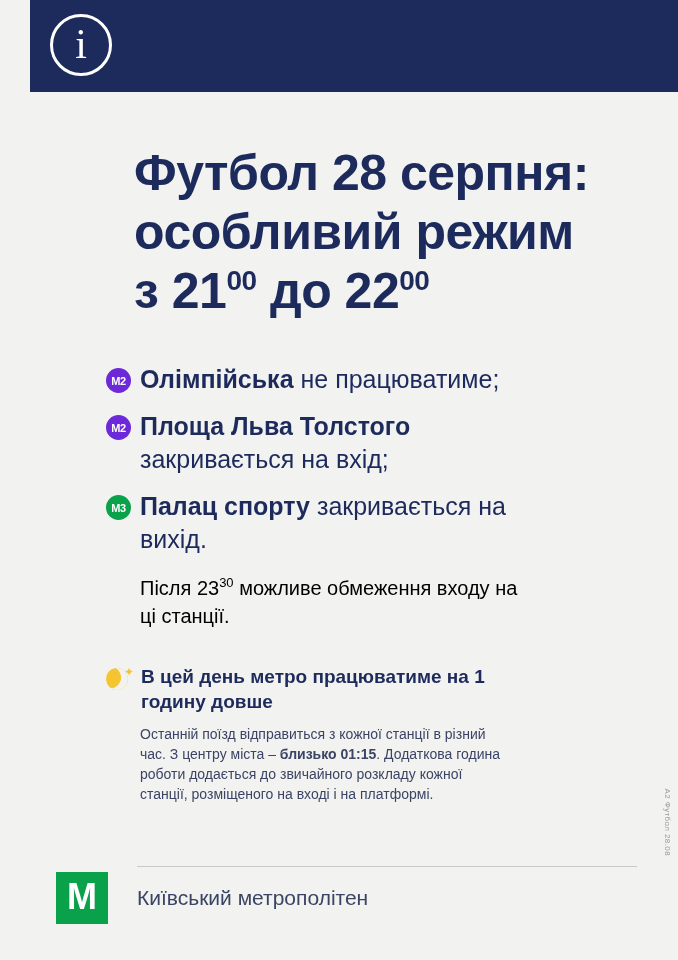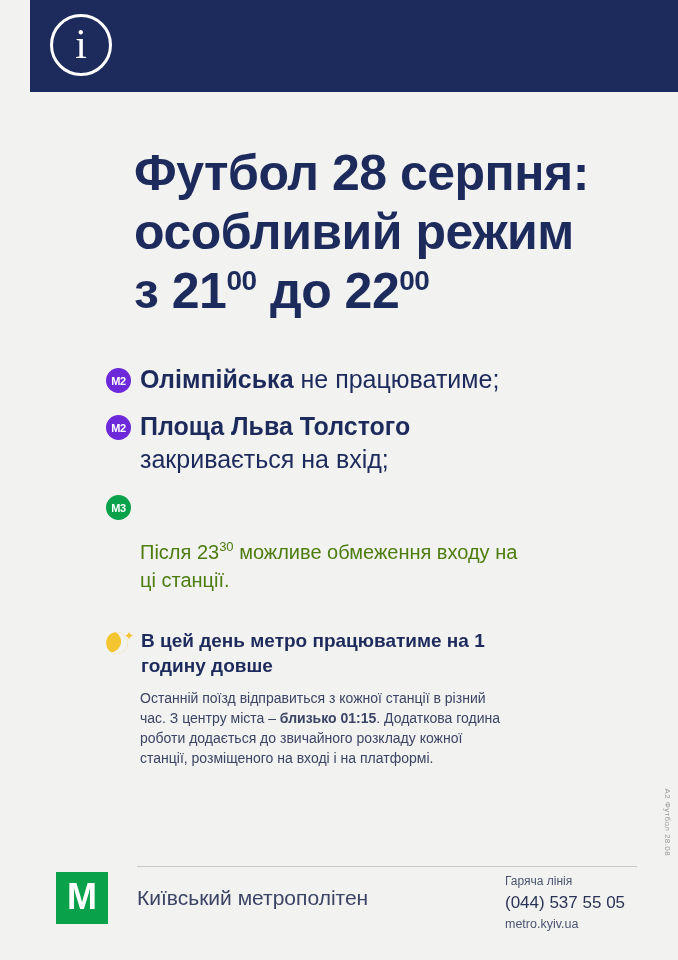--- a/index.html
+++ b/index.html
@@ -107,21 +107,21 @@
   .station-text {
     color: #1d2a5c;
     font-size: 25px;
     line-height: 33px;
   }
   .station-text b {
     font-weight: bold;
   }
   .note-after {
     padding: 4px 40px 0 140px;
-    color: #4d7c0f;
+    color: #000000;
     font-size: 20px;
     line-height: 28px;
   }
   .note-after .sup-small {
     font-size: 13px;
     vertical-align: super;
     line-height: 0;
   }
   
   .moon-block {
@@ -271,20 +271,21 @@
       <li class="station">
         <span class="line-badge badge-m2">M2</span>
         <span class="station-text"><b>Олімпійська</b><span> не працюватиме;</span></span>
       </li>
       <li class="station">
         <span class="line-badge badge-m2">M2</span>
         <span class="station-text"><b>Площа Льва Толстого</b><span> закривається на вхід;</span></span>
       </li>
       <li class="station">
         <span class="line-badge badge-m3">M3</span>
+        <span class="station-text"><b>Палац спорту</b><span> закривається на вихід.</span></span>
       </li>
     </ul>
 
     <div class="note-after"><span>Після 23</span><span class="sup-small">30</span><span> можливе обмеження входу на ці станції.</span></div>
 
     <div class="moon-block">
       <span class="moon-icon">
         <span class="moon"></span>
         <span class="star">✦</span>
       </span>
@@ -295,22 +296,17 @@
 
   </div>
 
   <div class="footer-rule"></div>
 
   <div class="footer">
     <div class="metro-logo">
       <span>М</span>
     </div>
     <div class="org-name">Київський метрополітен</div>
-    <div class="contacts">
-      <div class="hotline-label">Гаряча лінія</div>
-      <div class="phone">(044) 537 55 05</div>
-      <div class="site">metro.kyiv.ua</div>
-    </div>
   </div>
 
   <div class="side-code">A2  Футбол  28.08</div>
 
 </div>
 
 </body></html>

